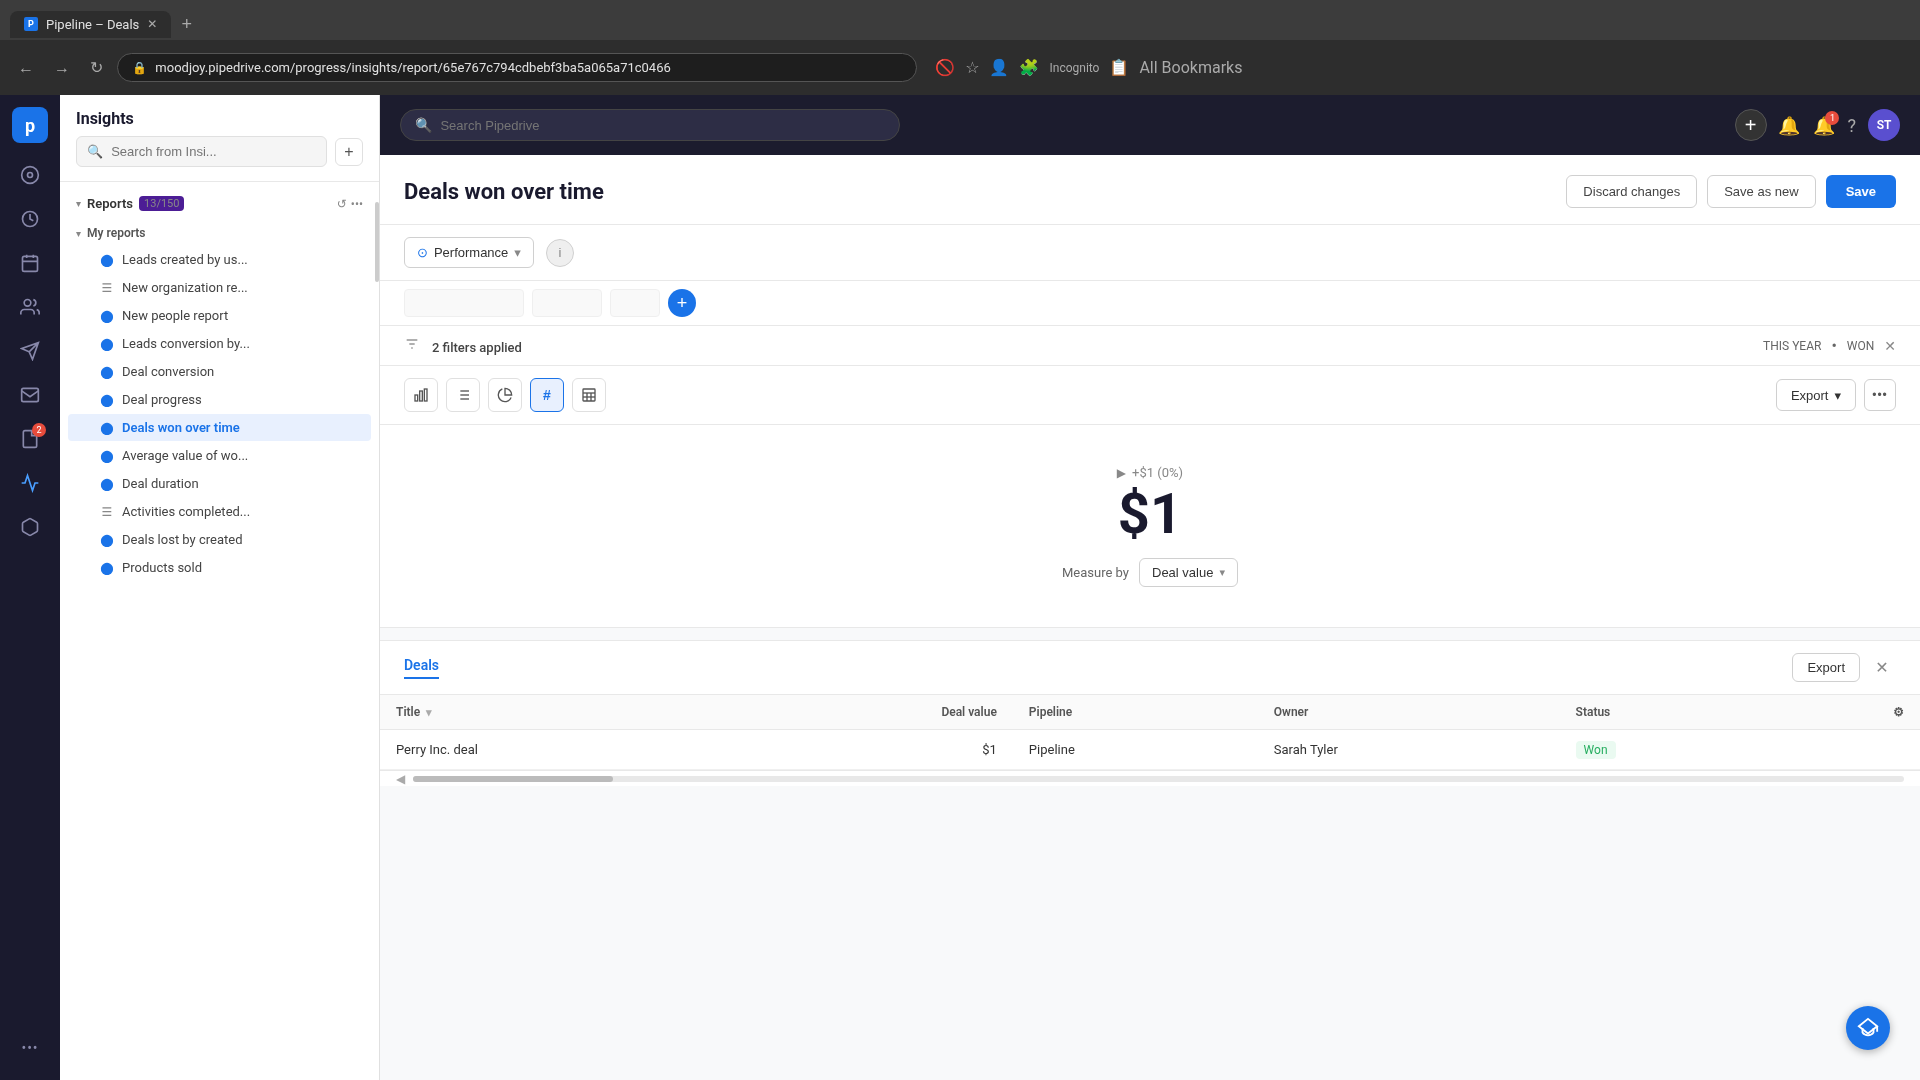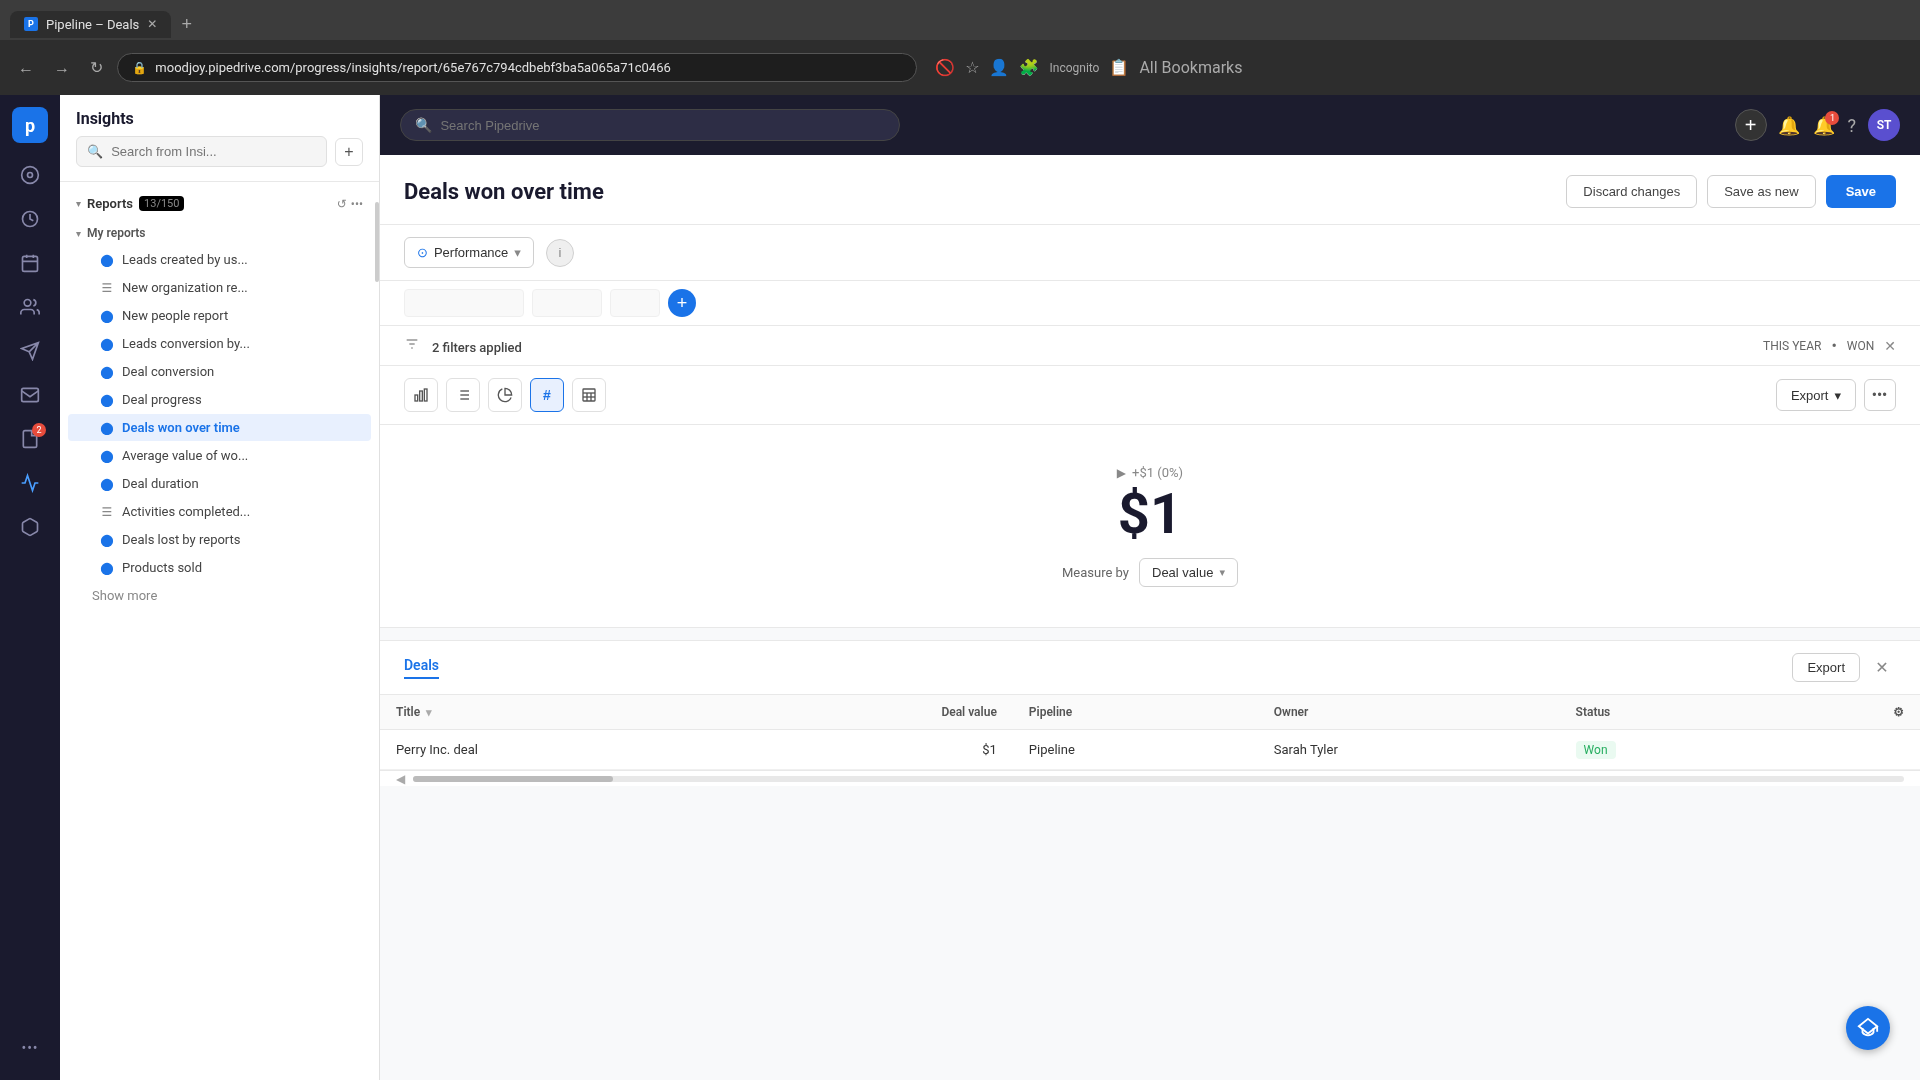--- a/index.html
+++ b/index.html
@@ -36,21 +36,21 @@
     .sidebar-header { padding: 14px 16px; border-bottom: 1px solid #e8e8e8; }
     .sidebar-search { display: flex; align-items: center; gap: 8px; background: #f5f5f5; border: 1px solid #e0e0e0; border-radius: 6px; padding: 7px 10px; }
     .sidebar-search input { border: none; background: transparent; font-size: 13px; color: #333; outline: none; flex: 1; }
     .sidebar-search-icon { color: #888; font-size: 13px; }
     .sidebar-add-btn { width: 28px; height: 28px; border-radius: 6px; border: 1px solid #e0e0e0; background: white; display: flex; align-items: center; justify-content: center; cursor: pointer; color: #555; font-size: 16px; }
     .sidebar-search-row { display: flex; align-items: center; gap: 8px; }
 
     .sidebar-section { padding: 8px 0; }
     .sidebar-section-header { display: flex; align-items: center; gap: 6px; padding: 6px 16px; cursor: pointer; }
     .sidebar-section-title { font-size: 13px; font-weight: 600; color: #333; }
-    .sidebar-section-count { font-size: 11px; color: #888; background: #000000; padding: 1px 5px; border-radius: 4px; }
+    .sidebar-section-count { font-size: 11px; color: #888; background: #4c1d95; padding: 1px 5px; border-radius: 4px; }
     .sidebar-section-actions { display: flex; align-items: center; gap: 4px; margin-left: auto; }
     .sidebar-section-action { color: #888; font-size: 12px; cursor: pointer; }
 
     .sidebar-subsection { padding: 4px 0; }
     .sidebar-subsection-header { display: flex; align-items: center; gap: 6px; padding: 5px 16px; cursor: pointer; }
     .sidebar-subsection-title { font-size: 12px; font-weight: 600; color: #555; }
     .chevron { font-size: 10px; color: #888; }
 
     .sidebar-item { display: flex; align-items: center; gap: 8px; padding: 6px 16px 6px 32px; cursor: pointer; border-radius: 4px; margin: 1px 8px; }
     .sidebar-item.active { background: #e8f0fe; }
@@ -309,28 +309,27 @@
           <div class="sidebar-item">
             <span class="sidebar-item-icon" style="color:#1a73e8;">⬤</span>
             <span class="sidebar-item-label">Deal duration</span>
           </div>
           <div class="sidebar-item">
             <span class="sidebar-item-icon">☰</span>
             <span class="sidebar-item-label">Activities completed...</span>
           </div>
           <div class="sidebar-item">
             <span class="sidebar-item-icon" style="color:#1a73e8;">⬤</span>
-            <span class="sidebar-item-label">Deals lost by reports</span>
+            <span class="sidebar-item-label">Deals lost by created</span>
           </div>
           <div class="sidebar-item">
             <span class="sidebar-item-icon" style="color:#1a73e8;">⬤</span>
             <span class="sidebar-item-label">Products sold</span>
           </div>
 
-          <div class="show-more">Show more</div>
         </div>
       </div>
     </div>
   </div>
 
   <div class="main-content">
 
     <div class="app-header">
       <div class="header-search">
         <span class="header-search-icon">🔍</span>

